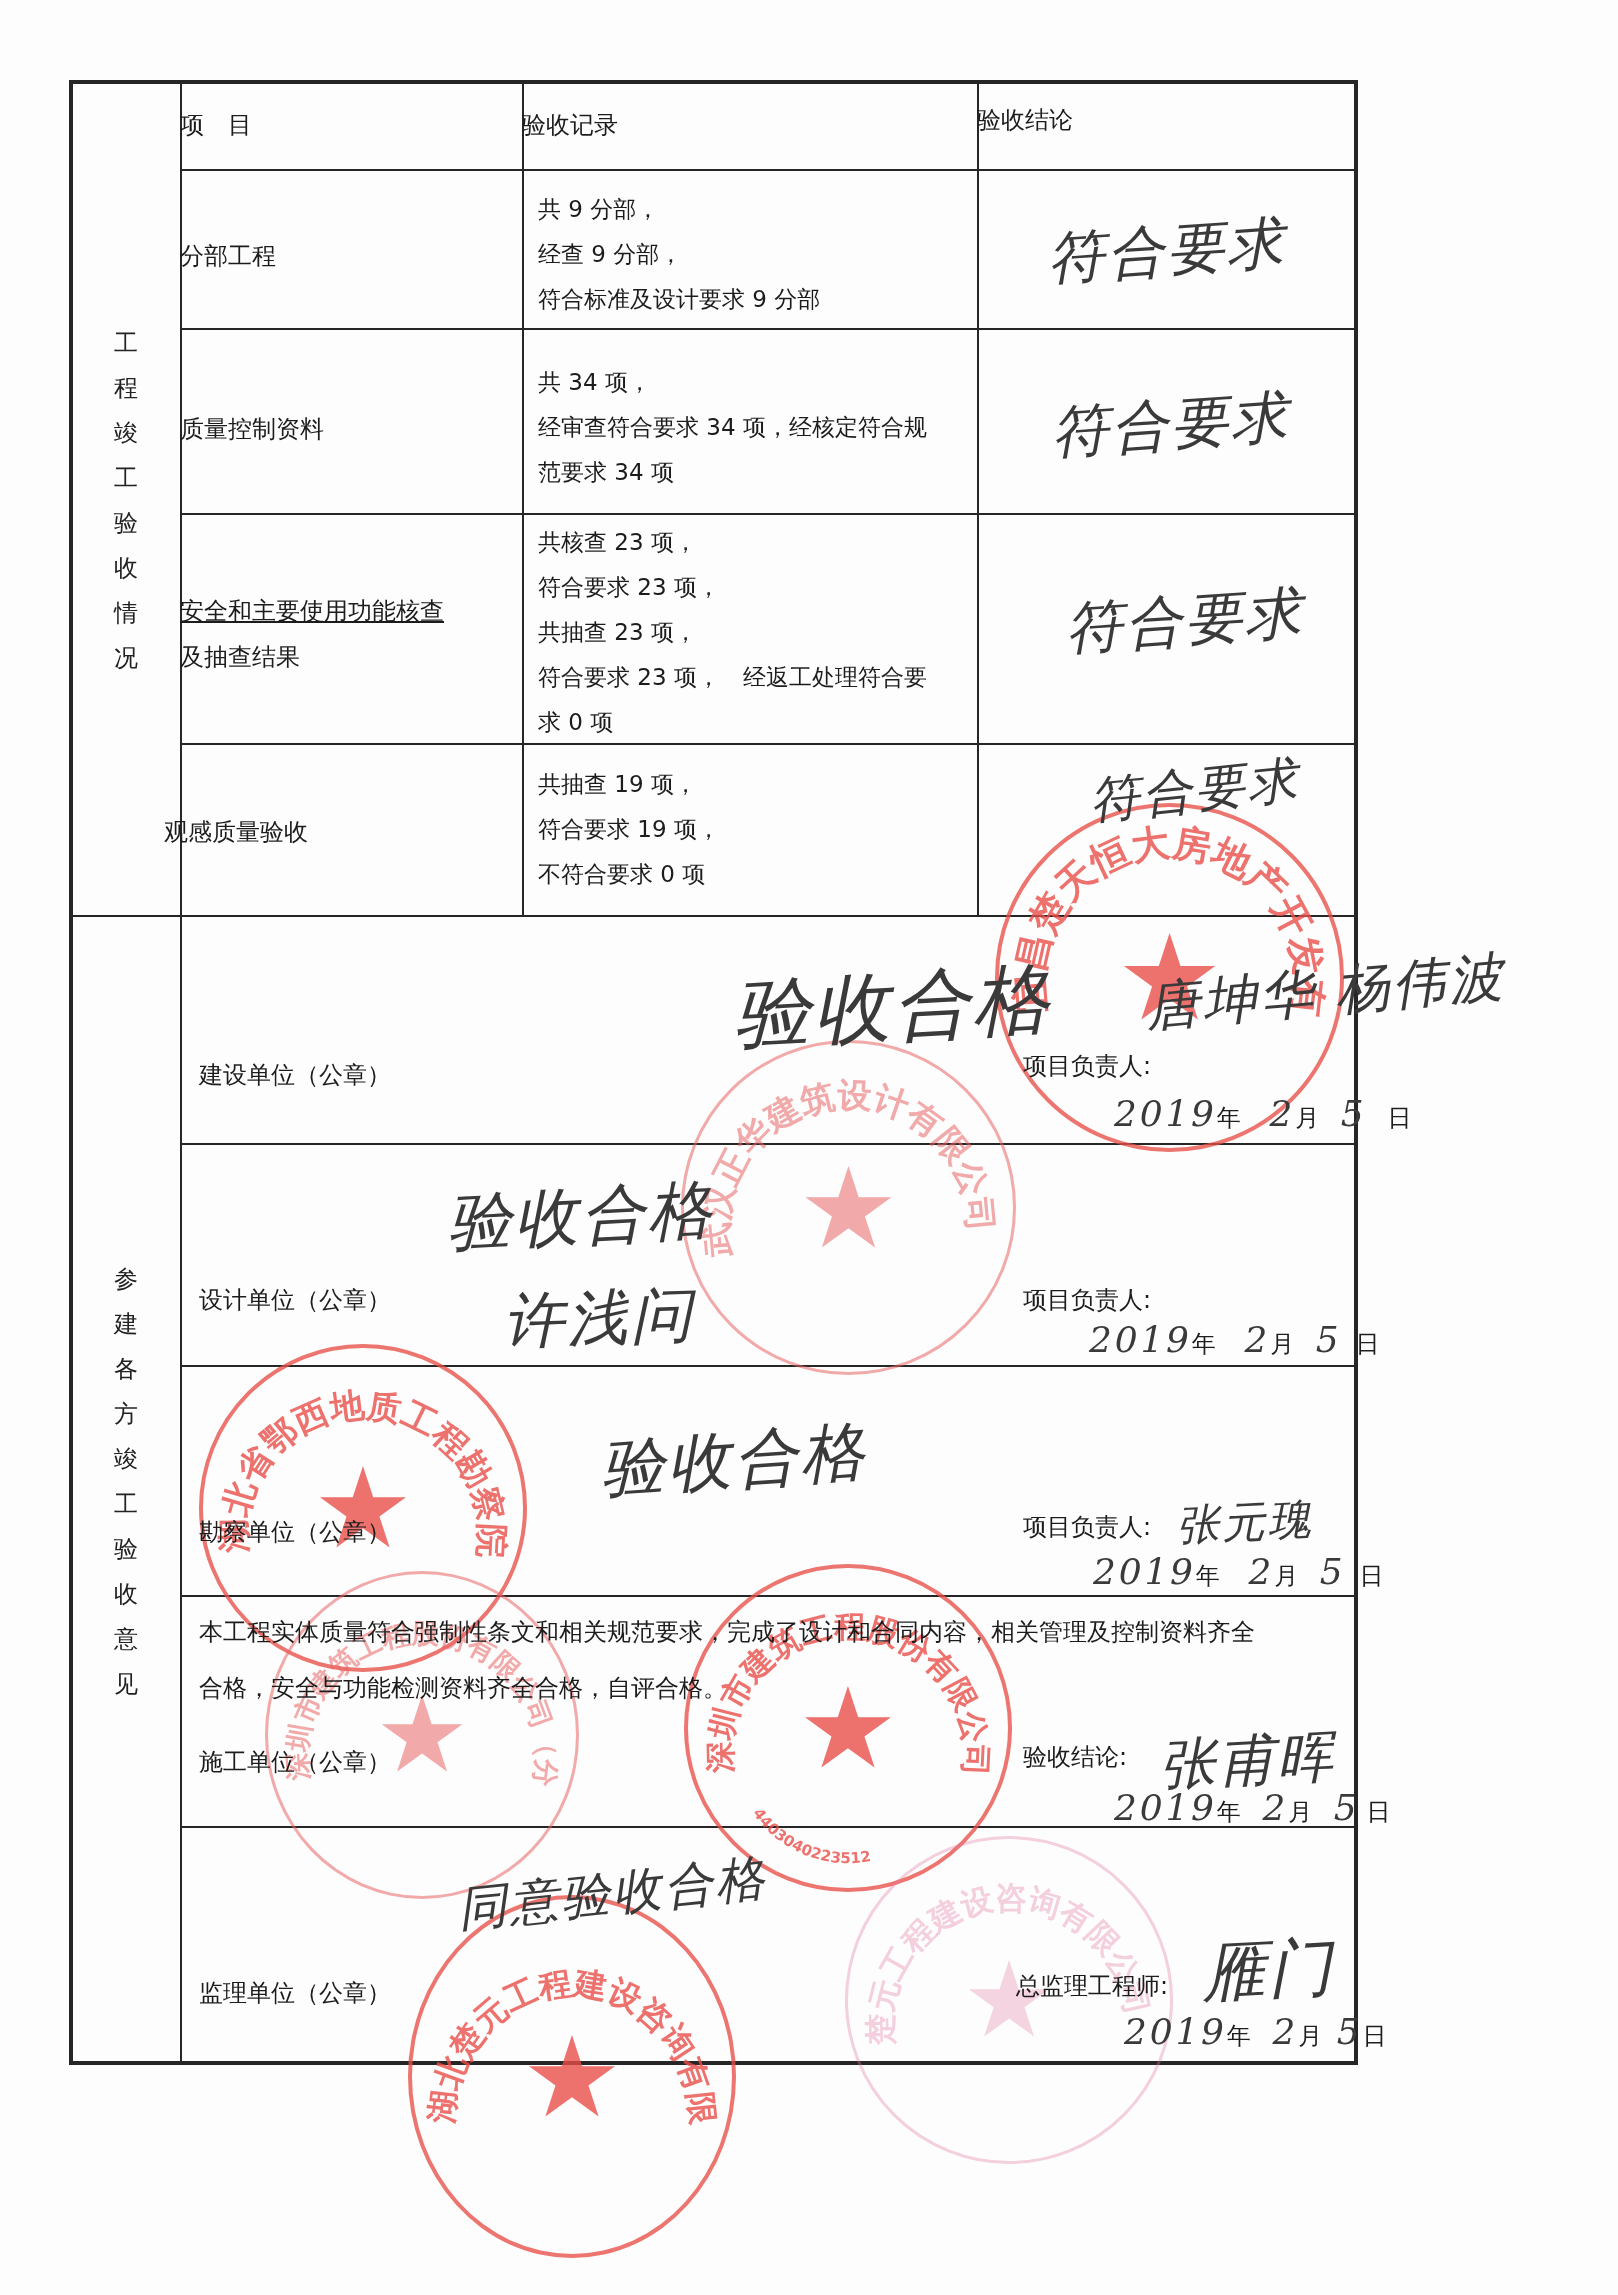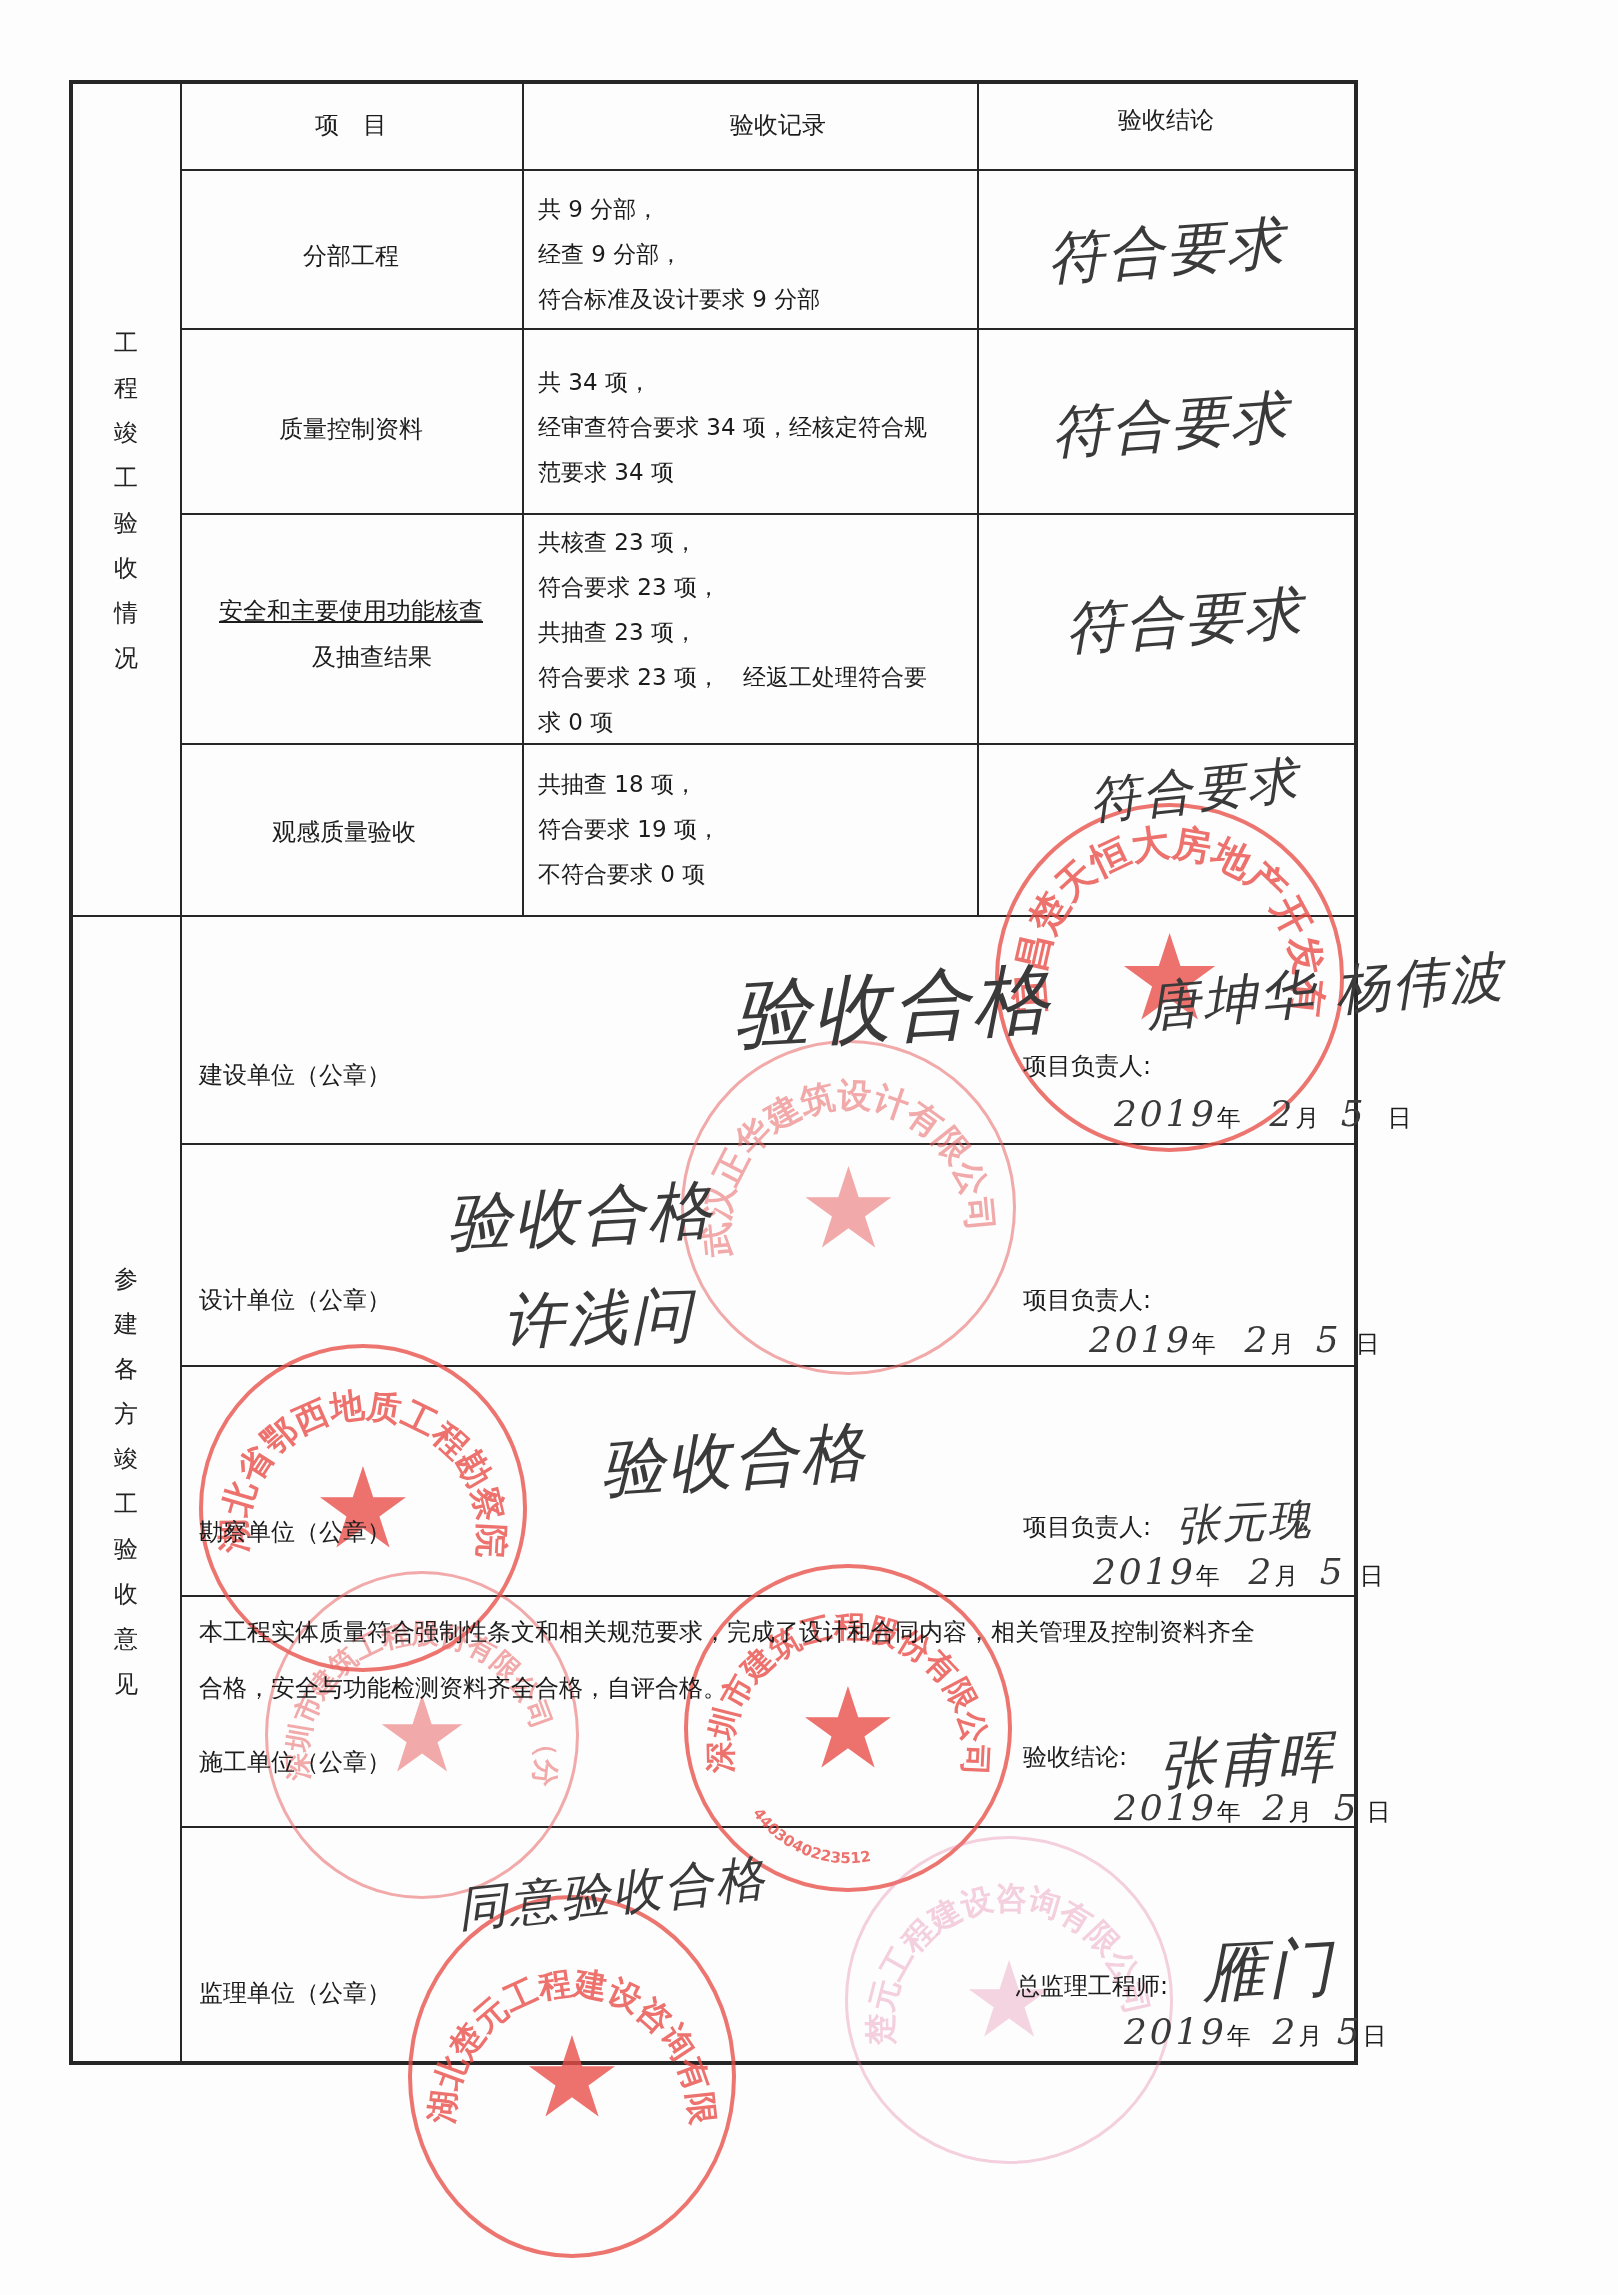--- a/index.html
+++ b/index.html
@@ -5,21 +5,21 @@
   html, body { margin: 0; padding: 0; background: #ffffff; }
   body { width: 1618px; height: 2295px; position: relative; overflow: hidden;
          font-family: "DejaVu Sans", "Liberation Sans", sans-serif; color: #1e1e1e; }
   .page { position: absolute; left: 0; top: 0; width: 1618px; height: 2295px; background: #fdfdfd; }
   .abs { position: absolute; }
   .line-h { position: absolute; height: 2.1px; background: #262626; }
   .line-v { position: absolute; width: 2.1px; background: #262626; }
   .thick-h { height: 3.5px; }
   .thick-v { width: 3.5px; }
   .txt { position: absolute; font-size: 24px; line-height: 1; white-space: nowrap; color: #1c1c1c; }
-  .center { text-align: center; }
+  .center { text-align: left; }
   .vert { position: absolute; font-size: 24px; line-height: 45px; text-align: center; width: 42px; color: #222; }
   .vert span { display: block; }
   .rec { position: absolute; font-size: 23px; line-height: 45px; color: #1c1c1c; }
   .rec div { white-space: nowrap; }
   .hand { position: absolute; font-family: "DejaVu Serif", serif; font-style: italic; color: #3a3a3a;
           white-space: nowrap; letter-spacing: 2.8px; }
   .seal { position: absolute; border-radius: 50%; border: 4.9px solid rgba(232, 78, 72, 0.78); box-sizing: border-box; }
   .seal.faint { border-color: rgba(225, 120, 160, 0.35); border-width: 3.5px; }
   .seal.light { border-color: rgba(232, 100, 100, 0.55); border-width: 3.5px; }
   .seal-star { position: absolute; left: 50%; top: 50%; transform: translate(-50%, -50%);
@@ -180,21 +180,21 @@
     <div>共核查 23 项，</div>
     <div>符合要求 23 项，</div>
     <div>共抽查 23 项，</div>
     <div>符合要求 23 项，　经返工处理符合要</div>
     <div>求 0 项</div>
   </div>
   <div class="hand" style="left:1065px; top:583px; font-size:57px; transform:rotate(-4deg);">符合要求</div>
 
   <div class="txt center" style="left:164px; top:820px; width:360px;">观感质量验收</div>
   <div class="rec" style="left:538px; top:762px;">
-    <div>共抽查 18 项，</div>
+    <div>共抽查 19 项，</div>
     <div>符合要求 19 项，</div>
     <div>不符合要求 0 项</div>
   </div>
   <div class="hand" style="left:1089px; top:757px; font-size:50px; transform:rotate(-6deg);">符合要求</div>
 
   <div class="vert" style="left:105px; top:1257px;">
     <span>参</span>
     <span>建</span>
     <span>各</span>
     <span>方</span>

